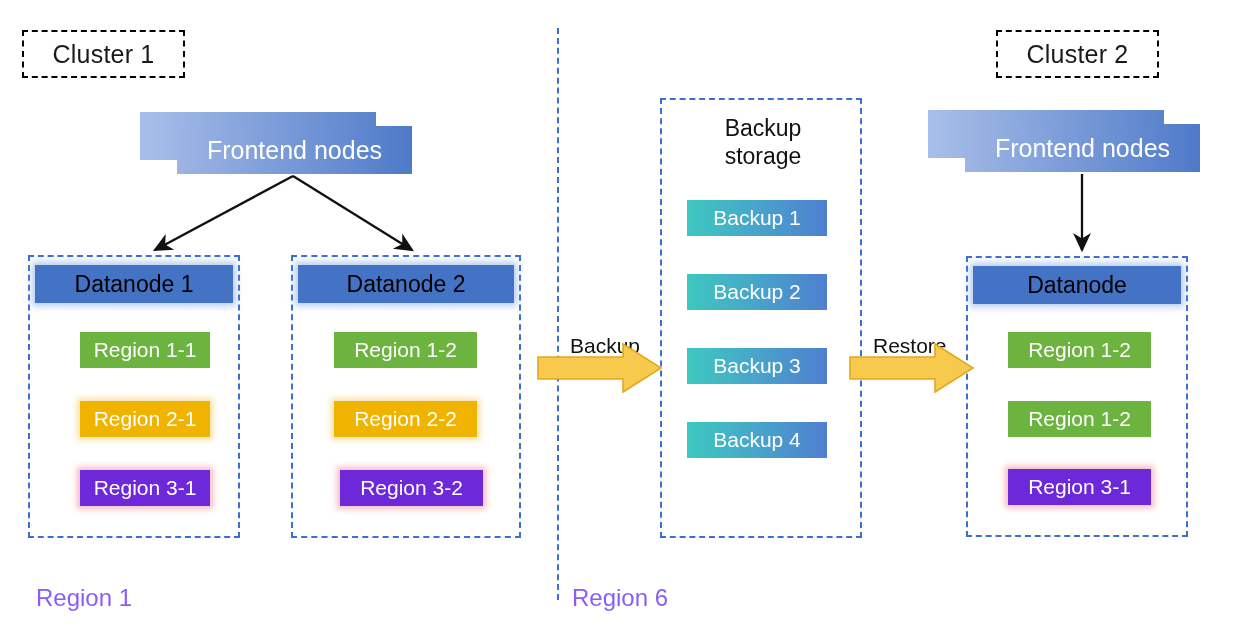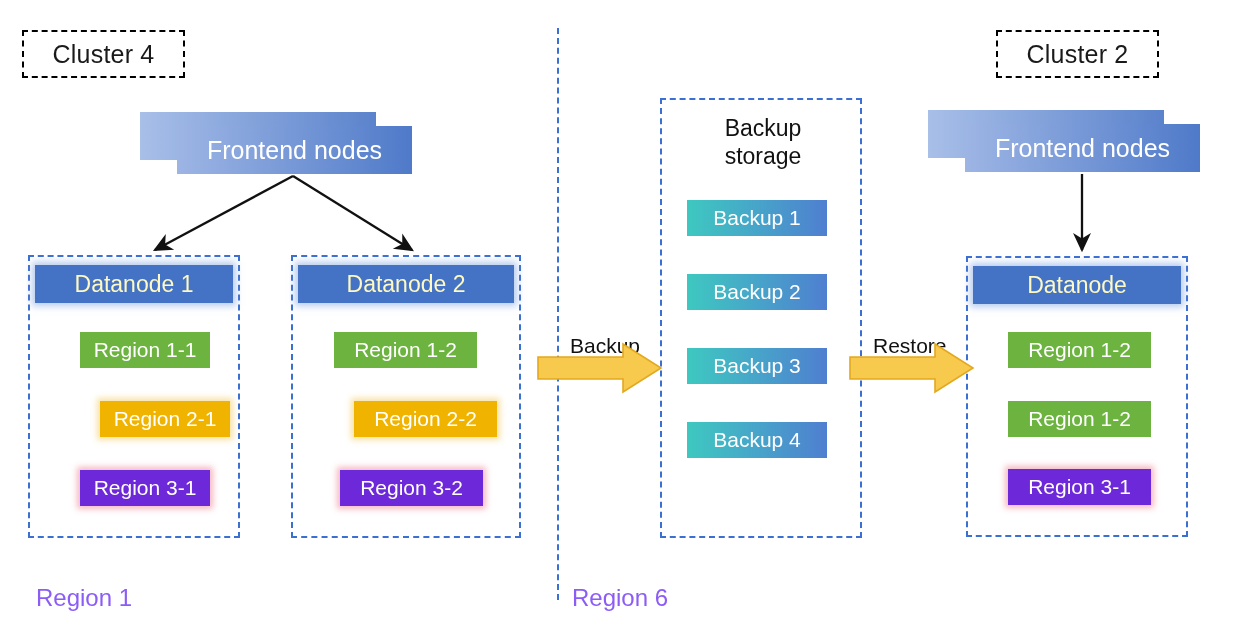--- a/index.html
+++ b/index.html
@@ -46,39 +46,39 @@
     font-size: 25px;
   }
 
   
   .dn-box {
     border: 2px dashed #3b6fd4;
     background: transparent;
   }
   .dn-header {
     background: #4472c4;
-    color: #fef9c3;
+    color: #000000;
     font-size: 23px;
     display: flex;
     align-items: center;
     justify-content: center;
     box-shadow: 0 0 7px 3px rgba(120,160,225,0.55);
   }
 
   
   .region {
     color: #ffffff;
     font-size: 21px;
     display: flex;
     align-items: center;
     justify-content: center;
     white-space: nowrap;
   }
   .region.green  { background: #6cb33f; }
-  .region.amber  { background: #f0b400; box-shadow: 0 0 6px 3px rgba(240,190,60,0.45); margin-left: 20px; }
+  .region.amber  { background: #f0b400; box-shadow: 0 0 6px 3px rgba(240,190,60,0.45); }
   .region.red    { background: #6d28d9; box-shadow: 0 0 6px 3px rgba(230,100,120,0.45); }
 
   
   .backup-box {
     border: 2px dashed #3b6fd4;
     background: transparent;
   }
   .backup-title {
     font-size: 23px;
     color: #111111;
@@ -118,21 +118,21 @@
     width: 1234px; height: 632px;
     pointer-events: none;
   }
 </style>
 </head>
 <body>
 
 <div id="canvas">
 
   <div class="abs cluster-title" style="left:22px; top:30px; width:163px; height:48px;">
-    <span>Cluster 4</span>
+    <span>Cluster 1</span>
   </div>
 
   <div class="abs frontend-wrap" style="left:140px; top:112px; width:272px; height:62px;">
     <div class="abs frontend-back" style="left:0px; top:0px; width:236px; height:48px;"></div>
     <div class="abs frontend-front" style="left:37px; top:14px; width:235px; height:48px;">
       <span>Frontend nodes</span>
     </div>
   </div>
 
   <div class="abs dn-box" style="left:28px; top:255px; width:212px; height:283px;">

